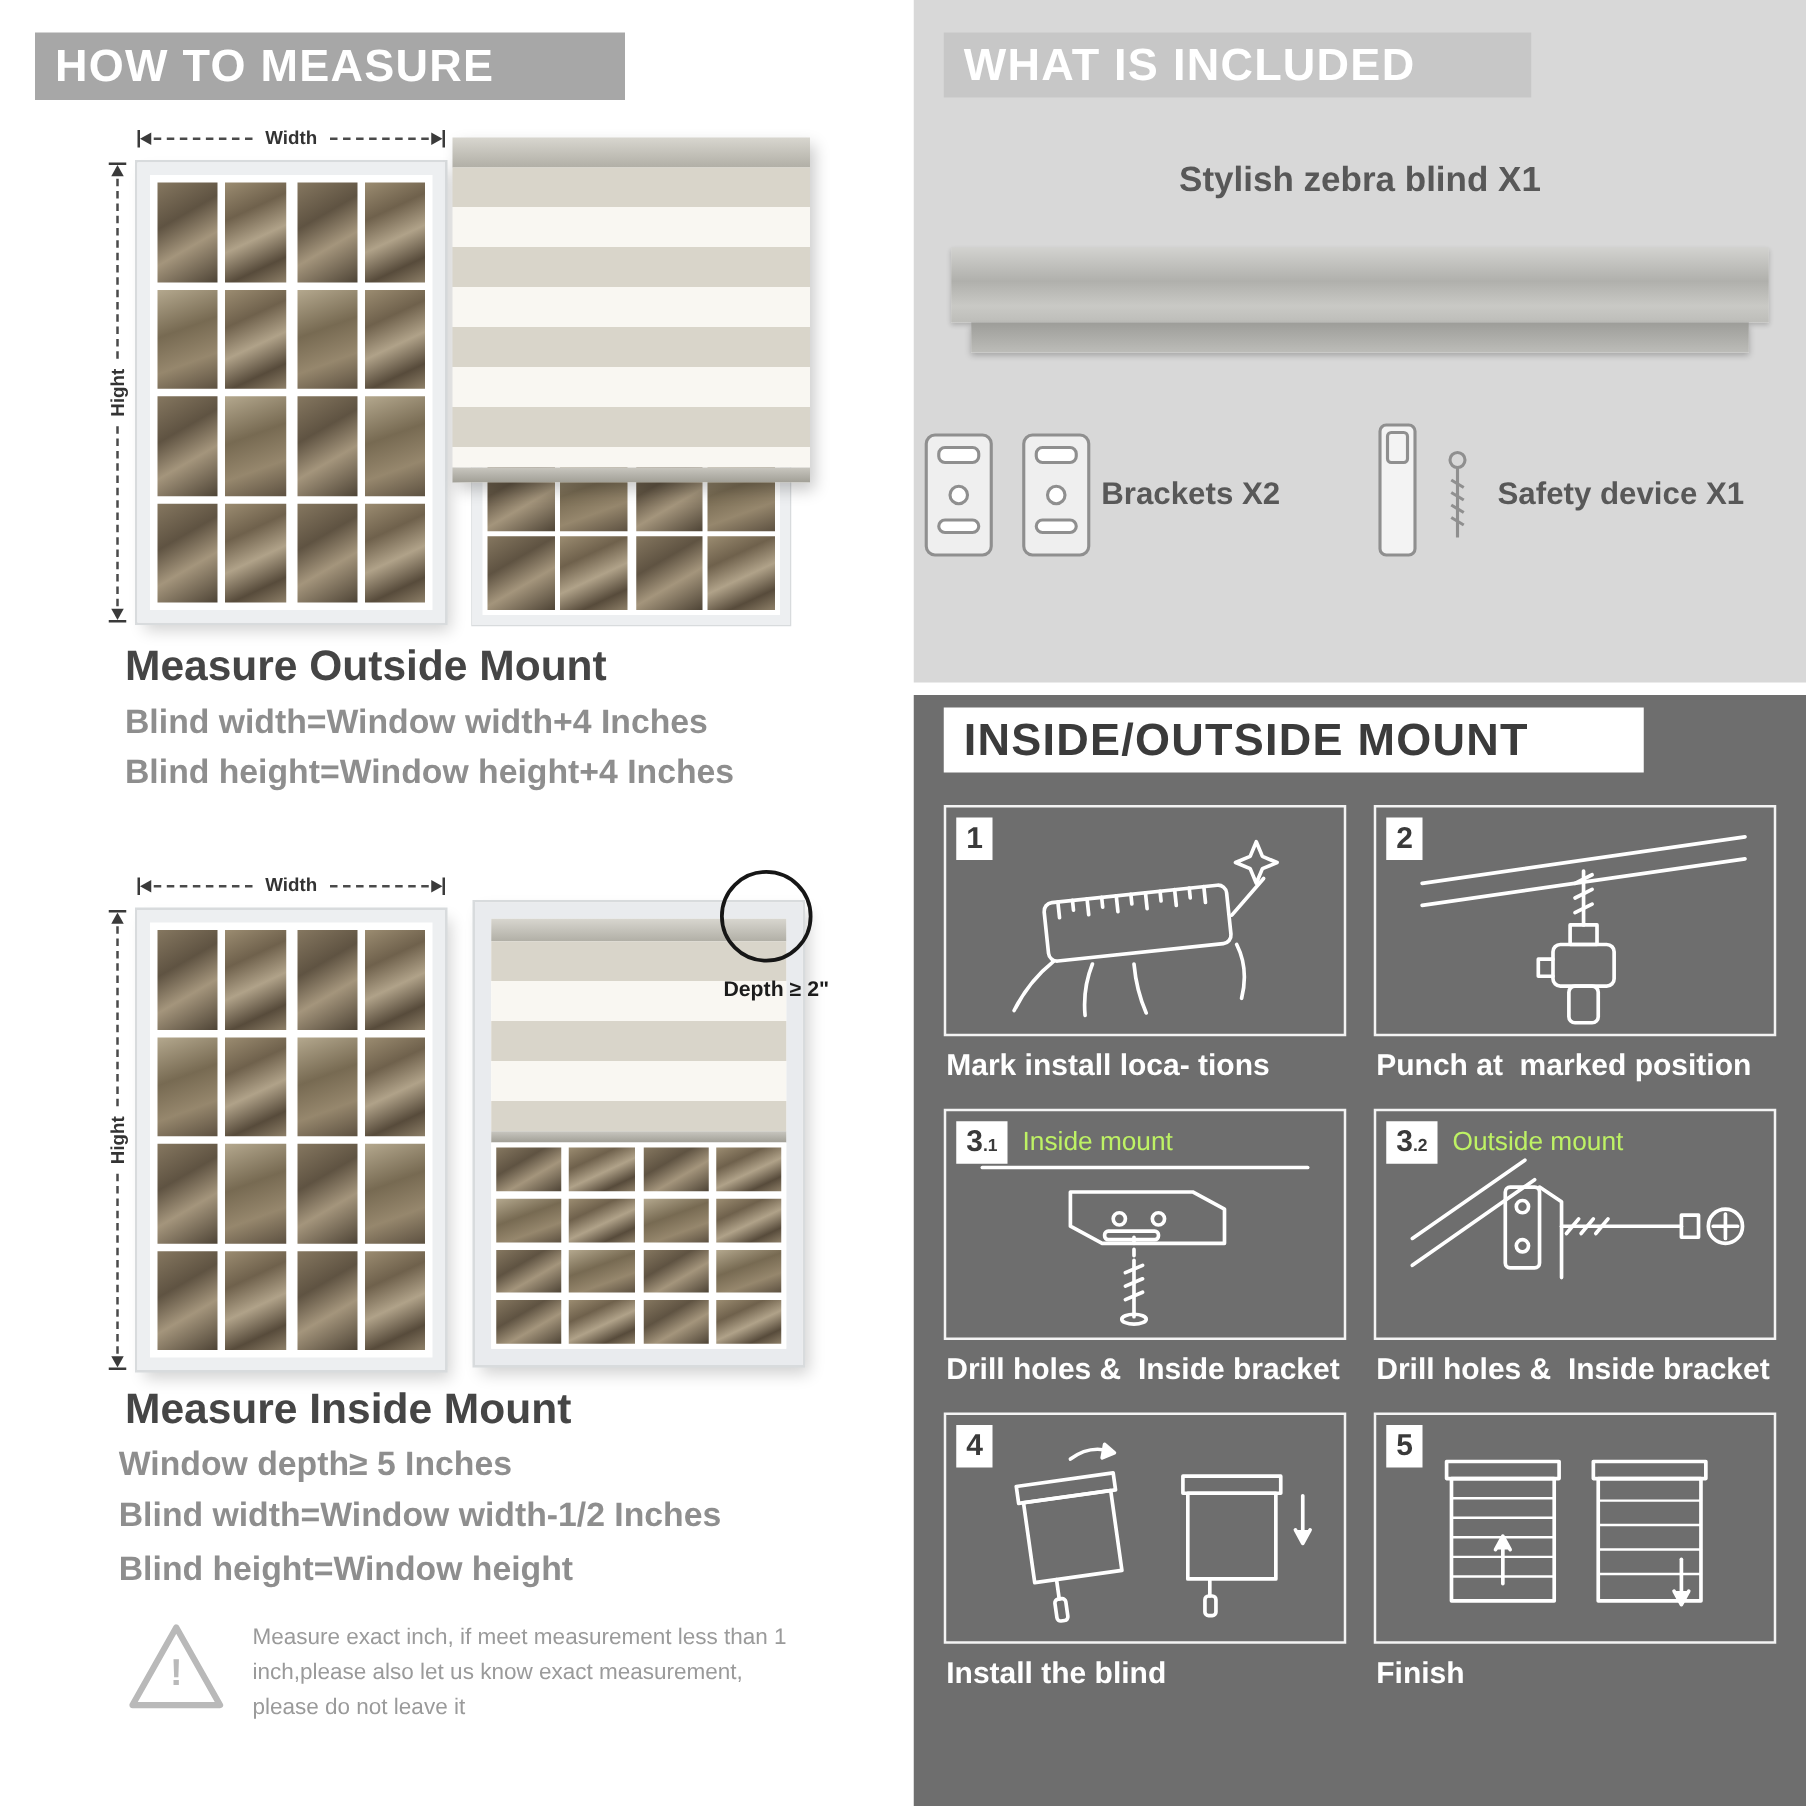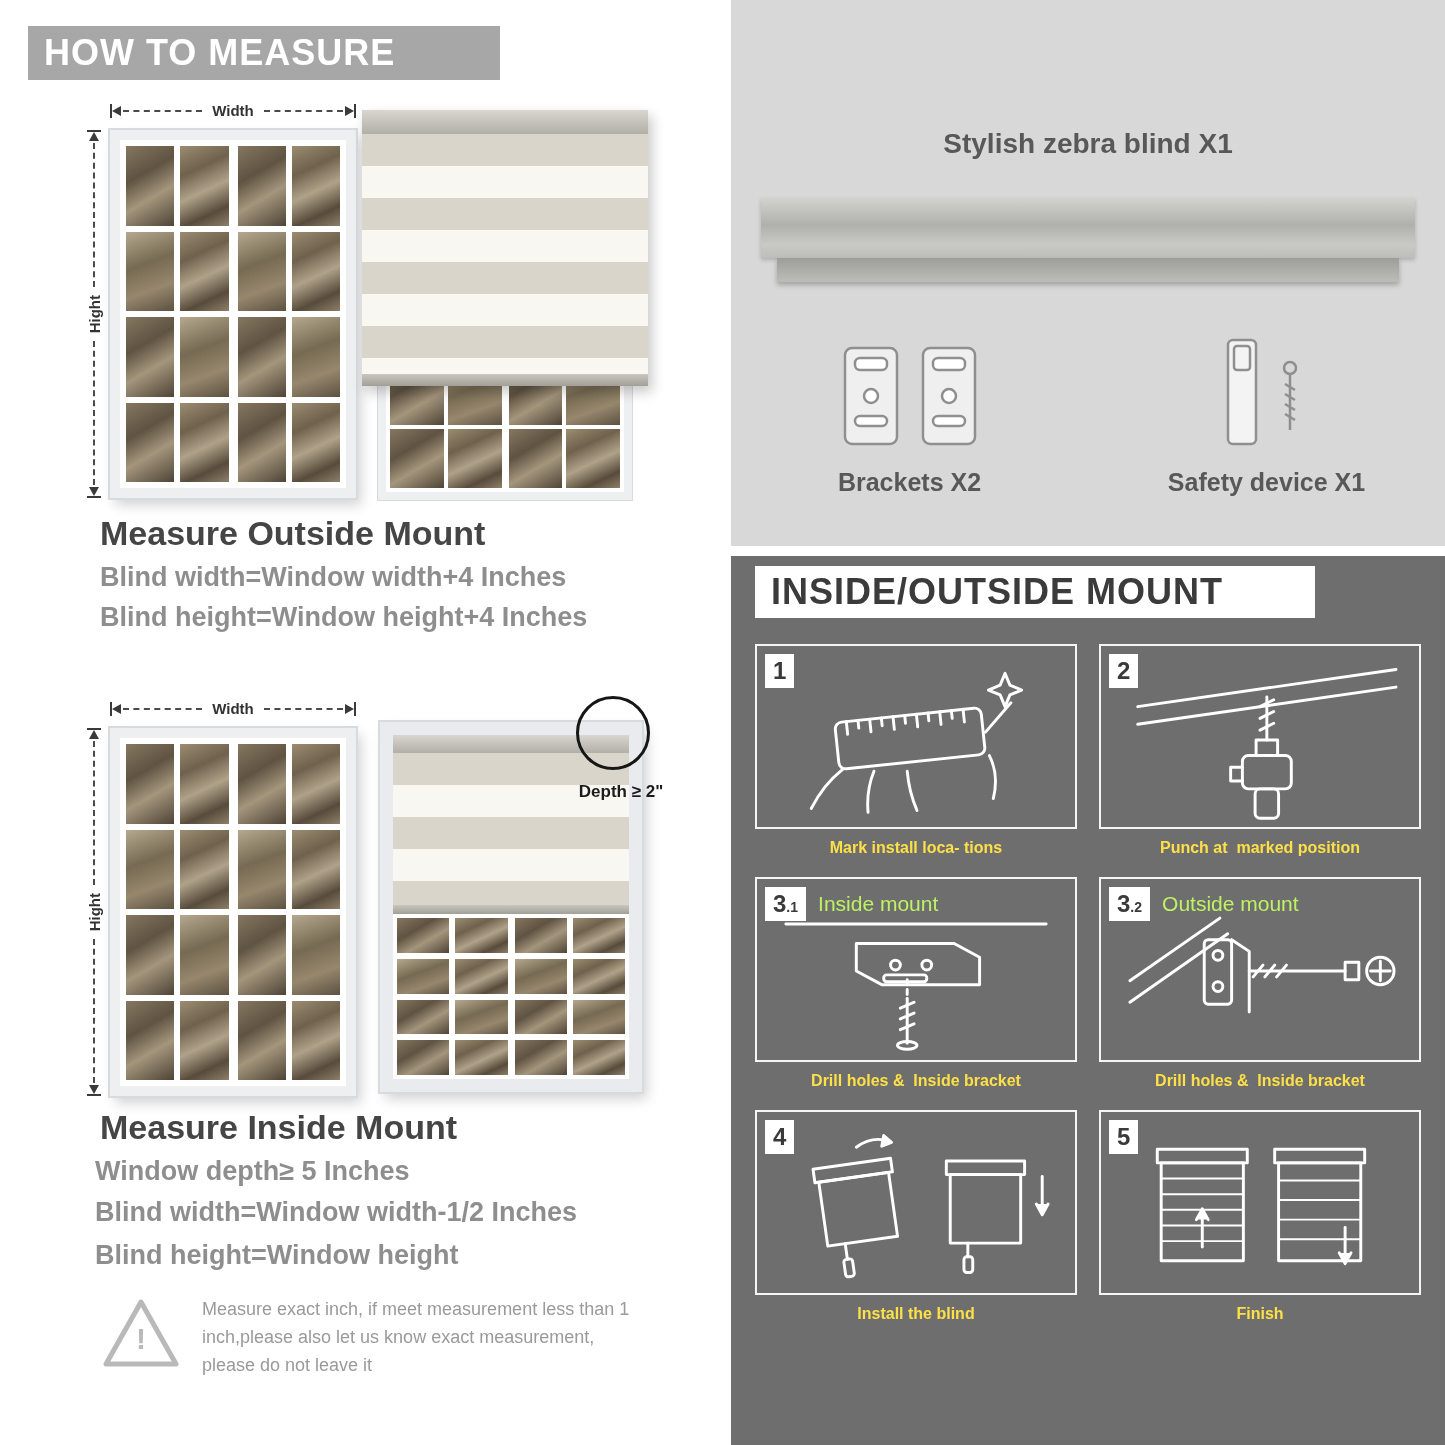--- a/index.html
+++ b/index.html
@@ -68,34 +68,34 @@
 
   .product-name { position:absolute; left:0; top:128px; width:100%; text-align:center;
                   font-size:28px; font-weight:bold; color:#585858; }
   .headrail { position:absolute; left:30px; top:198px; width:654px; }
   .headrail .bar { height:60px; background:linear-gradient(180deg,#d2d2cf 0%,#b0b0ac 45%,#c9c9c5 78%,#bdbdb9 100%);
                    box-shadow:0 2px 4px rgba(0,0,0,.2); }
   .headrail .lip { height:24px; margin:0 16px; background:linear-gradient(180deg,#9d9d99,#bcbcb8);
                    box-shadow:0 3px 5px rgba(0,0,0,.25); }
 
   .items { position:absolute; left:0; top:322px; width:714px; display:flex; }
-  .item { flex:1; display:flex; flex-direction:column; align-items:center; }
+  .item { flex:1; display:flex; flex-direction:row; align-items:center; }
   .item .iconbox { height:130px; display:flex; align-items:flex-end; justify-content:center; }
   .item .ilabel { margin-top:16px; font-size:25px; font-weight:bold; color:#585858; }
 
   .grid { position:absolute; left:24px; top:88px; width:666px; display:grid;
           grid-template-columns:1fr 1fr; column-gap:22px; row-gap:4px; }
   .panel { position:relative; border:2px solid #f4f4f4; height:185px; }
   .panel svg { position:absolute; inset:0; width:100%; height:100%; }
   .phead { position:absolute; top:8px; left:8px; display:flex; align-items:center; gap:12px; z-index:2; }
   .badge { background:#fff; color:#3a3a3a; font-weight:bold; font-size:24px; line-height:1;
            padding:5px 8px; display:inline-flex; align-items:baseline; }
   .badge .sub { font-size:14px; }
   .plabel { color:#bef264; font-weight:normal; font-size:21px; }
-  .caption { color:#fde047; font-weight:bold; font-size:16px; padding:10px 2px 16px; white-space:pre-wrap;text-align:center; }
+  .caption { color:#ffffff; font-weight:bold; font-size:24px; padding:10px 2px 16px; white-space:pre-wrap; }
 </style>
 </head>
 <body>
 
 <div class="page">
 
   <div class="banner banner-left">HOW TO MEASURE</div>
 
   <div class="fig-wrap" style="left:84px; top:100px; width:272px; height:400px;">
     <div class="h-arrow" style="left:26px; top:2px; width:246px;">
@@ -258,20 +258,21 @@
     <div class="tri">
       <svg viewBox="0 0 82 76" fill="none" stroke="#b9b9b9" stroke-width="5" stroke-linejoin="round">
         <path d="M41 6 L76 68 H6 Z"></path>
       </svg>
       <div class="ex">!</div>
     </div>
     <div class="wtext">Measure exact inch, if meet measurement less than 1 inch,please also let us know exact measurement, please do not leave it</div>
   </div>
 
   <div class="right-top">
+    <div class="banner banner-incl">WHAT IS INCLUDED</div>
     <div class="product-name">Stylish zebra blind X1</div>
     <div class="headrail">
       <div class="bar"></div>
       <div class="lip"></div>
     </div>
 
     <div class="items">
       <div class="item">
         <div class="iconbox">
           <svg width="150" height="110" viewBox="0 0 150 110" fill="#efefef" stroke="#8f8f8f" stroke-width="2.5">

